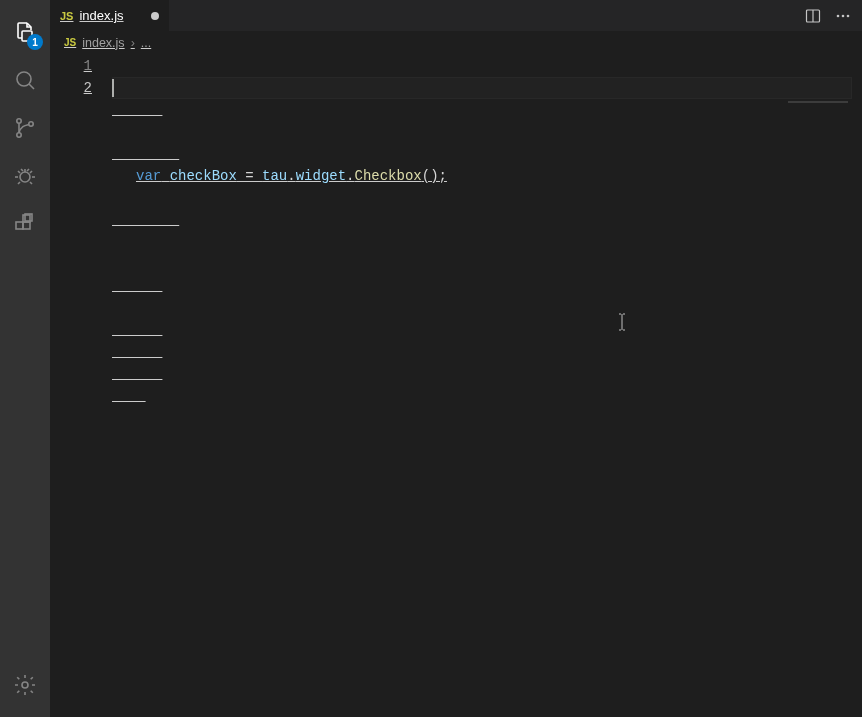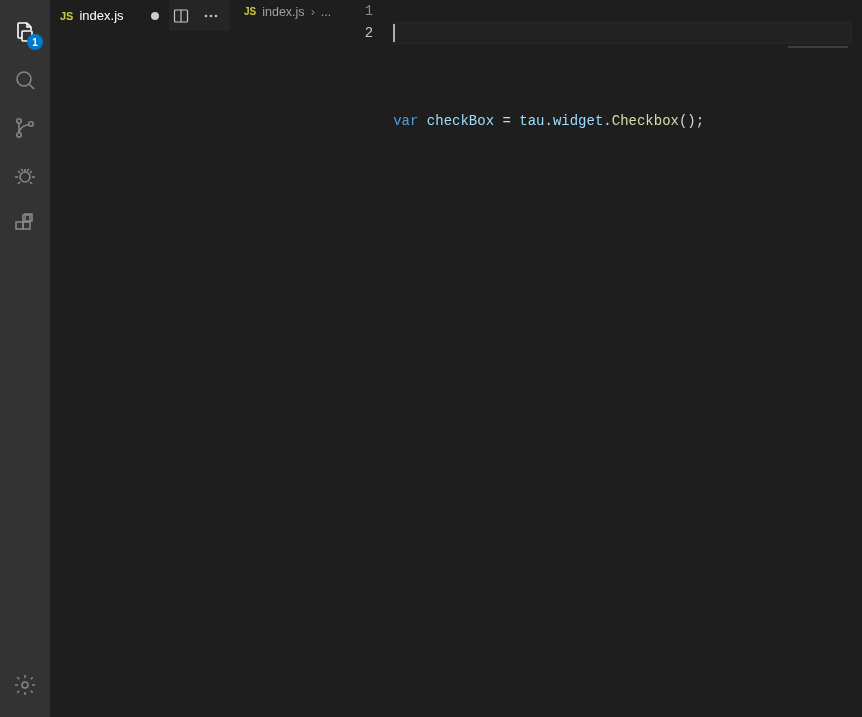--- a/index.html
+++ b/index.html
@@ -52,22 +52,23 @@
   justify-content: center;
   padding: 0 4px;
 }
 .activity-bottom {
   margin-top: auto;
   margin-bottom: 8px;
 }
 .main {
   flex: 1;
   display: flex;
-  flex-direction: row;
+  flex-direction: column;
   min-width: 0;
+  text-decoration: underline;
 }
 .tabs-row {
   height: 31px;
   background: #252526;
   display: flex;
   align-items: stretch;
 }
 .tab {
   background: #1e1e1e;
   display: flex;
@@ -125,21 +126,21 @@
   color: #858585;
 }
 .gutter .ln { height: 22px; }
 .gutter .ln.current { color: #c6c6c6; }
 .code {
   flex: 1;
   position: relative;
   white-space: pre;
   color: #d4d4d4;
 }
-.code-line { height: 22px; }
+.code-line { height: 22px; margin-left: 24px; }
 .current-line-bg {
   position: absolute;
   left: 0; right: 10px;
   height: 22px;
   border: 1px solid #282828;
   background: #222222;
   z-index: 0;
 }
 .code-content { position: relative; z-index: 1; }
 .tk-kw { color: #569cd6; }

